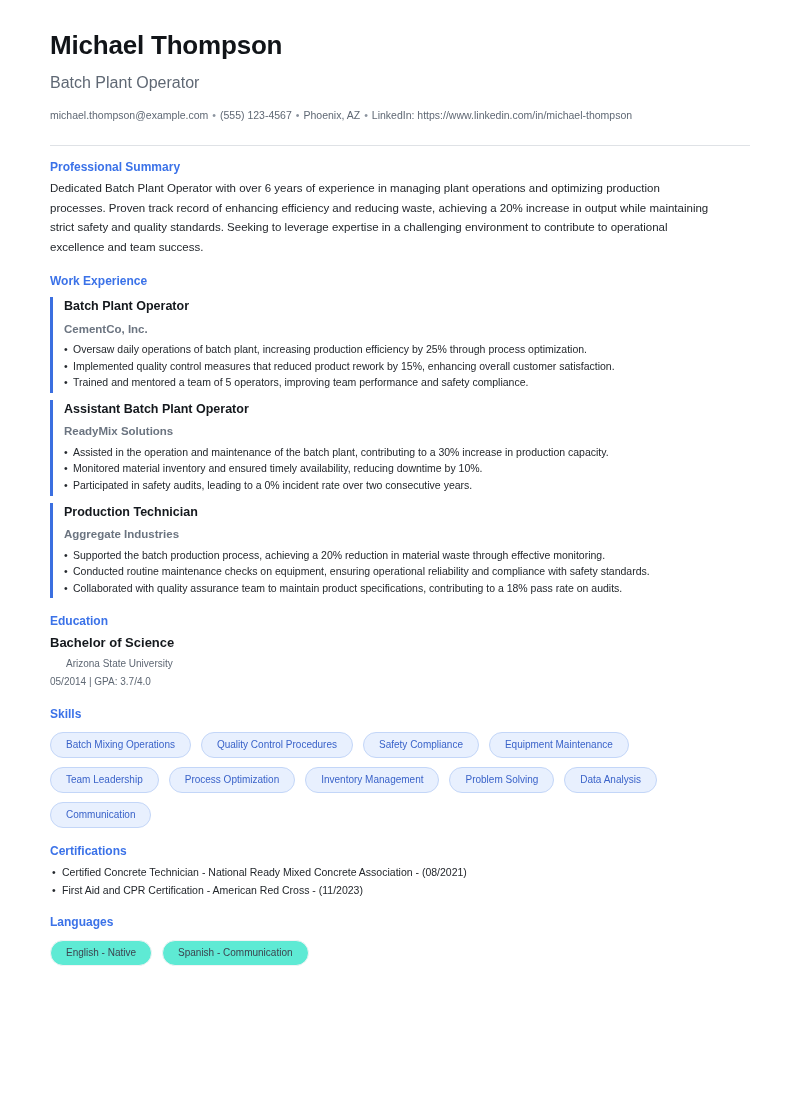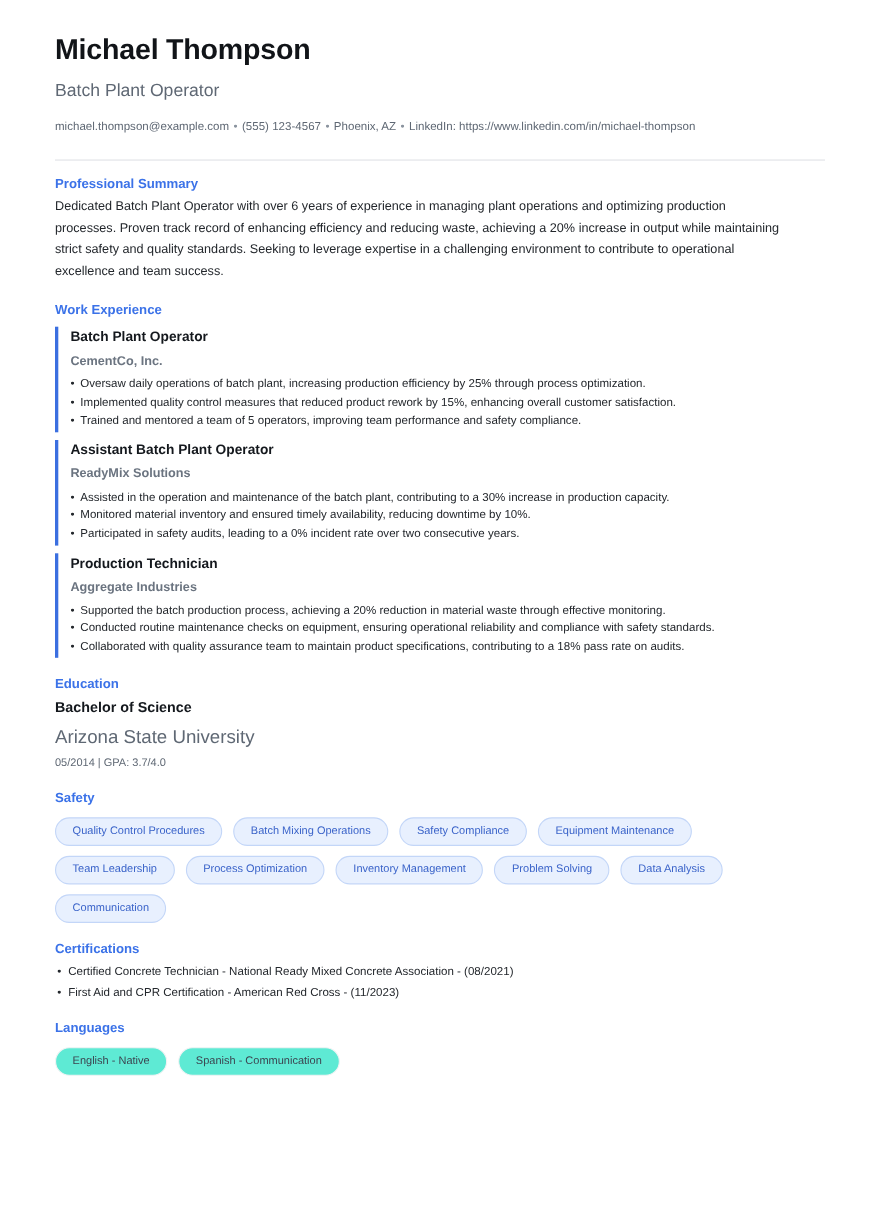--- a/index.html
+++ b/index.html
@@ -116,24 +116,24 @@
 
   
   .edu-degree {
     font-size: 13px;
     font-weight: bold;
     color: #14181d;
     line-height: 1.5;
     margin: 1px 0 0 0;
   }
   .edu-school {
-    font-size: 17px;
+    font-size: 10px;
     color: #5f6874;
     line-height: 1.65;
-    margin: 3px 0 0 0;
+    margin: 3px 0 0 16px;
   }
   .edu-meta {
     font-size: 10px;
     color: #5f6874;
     line-height: 1.65;
     margin: 2px 0 0 0;
   }
 
   
   .chips {
@@ -239,24 +239,24 @@
   </div>
 
   <div class="section sec-gap-lg">
     <div class="section-title">Education</div>
     <div class="edu-degree">Bachelor of Science</div>
     <div class="edu-school">Arizona State University</div>
     <div class="edu-meta">05/2014 | GPA: 3.7/4.0</div>
   </div>
 
   <div class="section sec-gap-lg">
-    <div class="section-title">Safety</div>
+    <div class="section-title">Skills</div>
     <div class="chips">
+      <span class="chip-skill">Batch Mixing Operations</span>
       <span class="chip-skill">Quality Control Procedures</span>
-      <span class="chip-skill">Batch Mixing Operations</span>
       <span class="chip-skill">Safety Compliance</span>
       <span class="chip-skill">Equipment Maintenance</span>
       <span class="chip-skill">Team Leadership</span>
       <span class="chip-skill">Process Optimization</span>
       <span class="chip-skill">Inventory Management</span>
       <span class="chip-skill">Problem Solving</span>
       <span class="chip-skill">Data Analysis</span>
       <span class="chip-skill">Communication</span>
     </div>
   </div>

